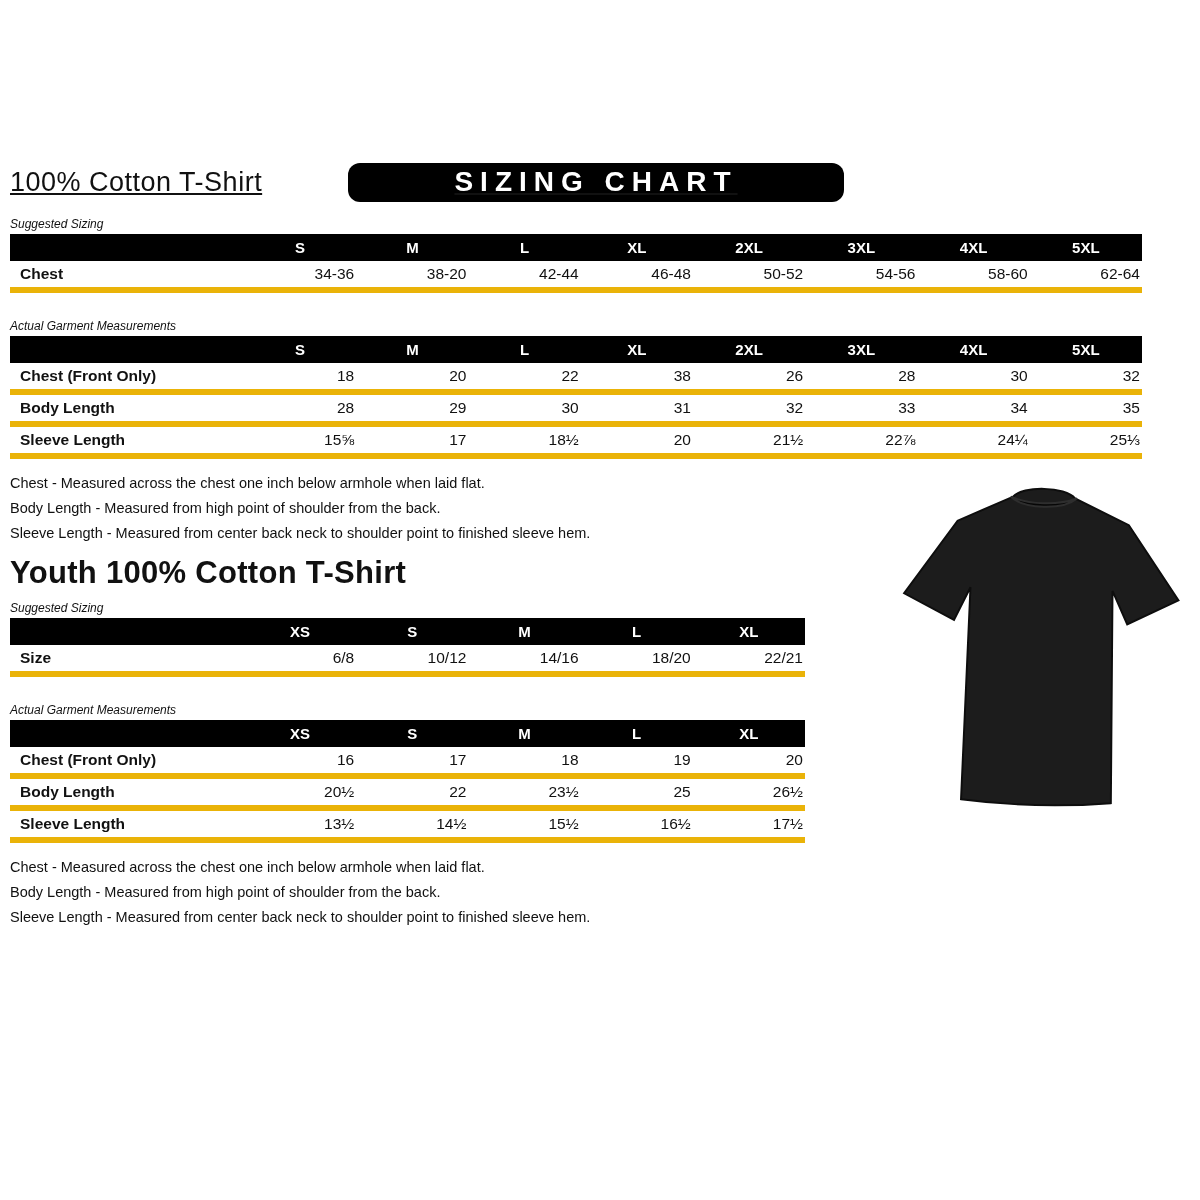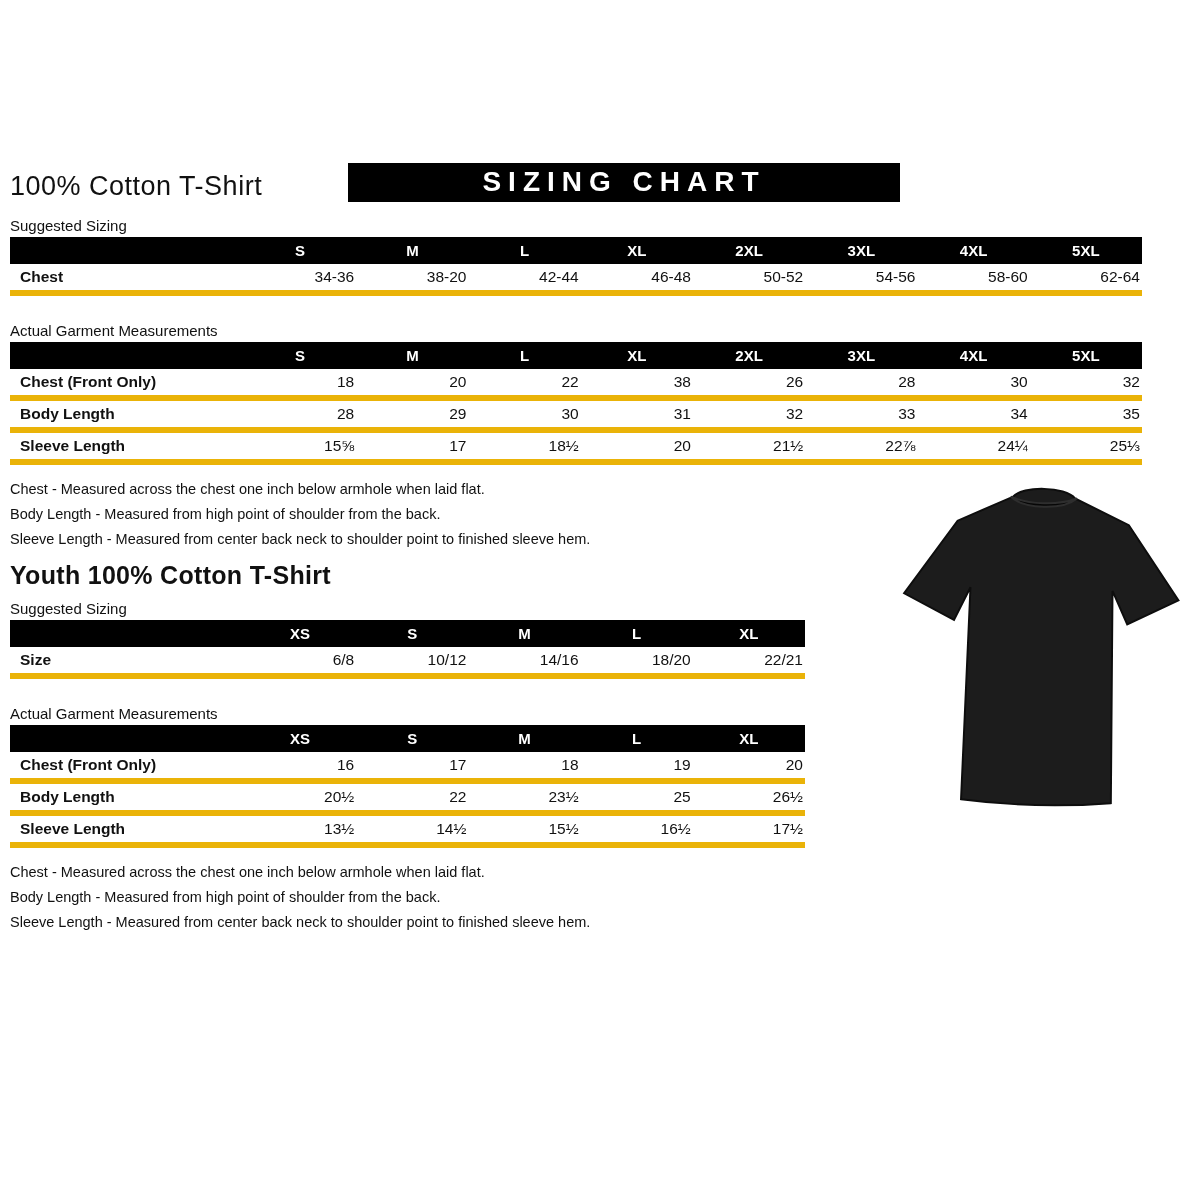--- a/index.html
+++ b/index.html
@@ -3,49 +3,49 @@
 <meta charset="utf-8">
 <style>
   html, body { margin: 0; padding: 0; background: #ffffff; }
   body {
     width: 1200px; height: 1200px;
     font-family: "Liberation Sans", sans-serif;
     color: #111;
   }
   .page { position: relative; width: 1200px; height: 1200px; box-sizing: border-box; padding: 163px 0 0 10px; }
 
-  .header-row { display: flex; align-items: flex-end; margin-bottom: 15px; }
+  .header-row { display: flex; align-items: center; margin-bottom: 15px; text-decoration: underline; }
   .page-title { margin: 0; width: 338px; font-size: 27px; font-weight: 400; letter-spacing: 0.5px; }
   .banner {
-    width: 552px; background: #000; color: #fff; text-align: center;
-    font-weight: 700; font-size: 28px; letter-spacing: 7px; padding: 3px 0 4px 0;
-  }
-
-  .section-label { font-size: 15px; margin: 4px 0 3px 0; }
+    width: 496px; background: #000; color: #fff; text-align: center;
+    font-weight: 700; font-size: 28px; letter-spacing: 7px; padding: 3px 0 4px 0; border-radius: 12px;
+  }
+
+  .section-label { font-size: 12px; margin: 4px 0 3px 0; font-style: italic; }
   .gap-top { margin-top: 26px; }
 
   table.size-table { border-collapse: collapse; table-layout: fixed; }
   table.size-table.adult { width: 1132px; }
   table.size-table.youth { width: 795px; }
   table.size-table thead th {
     background: #000; color: #fff; font-size: 15px; font-weight: 700;
     padding: 5px 2px; text-align: center;
   }
   table.size-table thead th.corner { width: 230px; }
   table.size-table tbody th, table.size-table tbody td {
     font-size: 15.5px; padding: 4px 2px; border-bottom: 6px solid #eab308;
   }
   table.size-table tbody th { text-align: left; padding-left: 10px; white-space: nowrap; font-weight: 700; }
   table.size-table tbody th .suffix { font-weight: 700; }
   table.size-table tbody td { text-align: right; }
 
   .notes { margin: 16px 0 6px 0; }
   .notes p { margin: 9px 0; font-size: 14.5px; }
 
-  .youth-title { margin: 14px 0 10px 0; font-size: 25px; font-weight: 700; letter-spacing: 0.3px; }
+  .youth-title { margin: 14px 0 10px 0; font-size: 31px; font-weight: 700; letter-spacing: 0.3px; }
 
   .tshirt { position: absolute; top: 476px; right: 14px; width: 292px; height: 340px; transform: rotate(1.5deg); }
   .tshirt svg { width: 100%; height: 100%; display: block; }
 </style>
 </head>
 <body>
 
 <div class="page">
 
   <div class="header-row">

